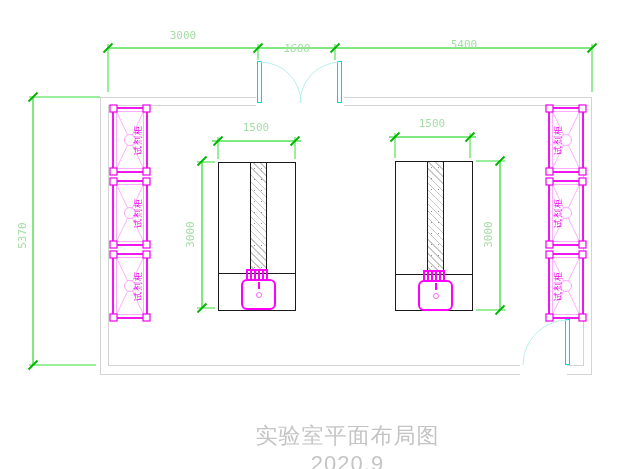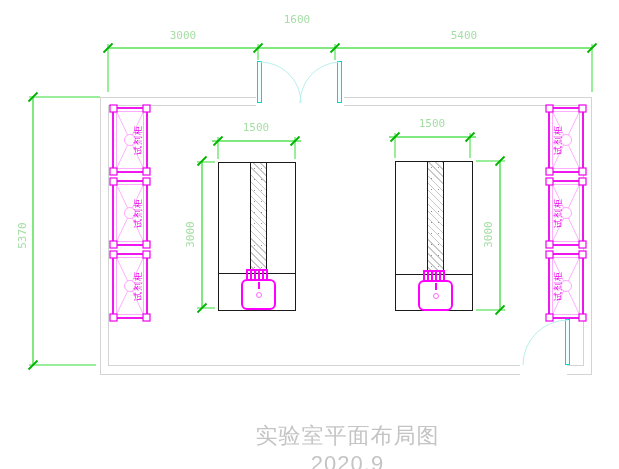--- a/index.html
+++ b/index.html
@@ -107,22 +107,22 @@
   </svg>
 
   <div class="cablabel" style="left:120px;top:134px;">试剂柜</div>
   <div class="cablabel" style="left:120px;top:207px;">试剂柜</div>
   <div class="cablabel" style="left:120px;top:280px;">试剂柜</div>
   <div class="cablabel" style="left:540px;top:134px;">试剂柜</div>
   <div class="cablabel" style="left:540px;top:207px;">试剂柜</div>
   <div class="cablabel" style="left:540px;top:280px;">试剂柜</div>
 
   <div class="dimtext" style="left:143px;top:29px;width:80px;">3000</div>
-  <div class="dimtext" style="left:262px;top:13px;width:70px;">1600</div>
-  <div class="dimtext" style="left:424px;top:29px;width:80px;">5400</div>
+  <div class="dimtext" style="left:262px;top:42px;width:70px;font-style:italic;">1600</div>
+  <div class="dimtext" style="left:424px;top:38px;width:80px;">5400</div>
   <div class="dimtext vtext" style="left:2px;top:229px;width:40px;">5370</div>
   <div class="dimtext" style="left:221px;top:121px;width:70px;">1500</div>
   <div class="dimtext vtext" style="left:170px;top:228px;width:40px;">3000</div>
   <div class="dimtext" style="left:397px;top:117px;width:70px;">1500</div>
   <div class="dimtext vtext" style="left:468px;top:228px;width:40px;">3000</div>
 
   <div id="title">实验室平面布局图2020.9</div>
 
 </div>
 

